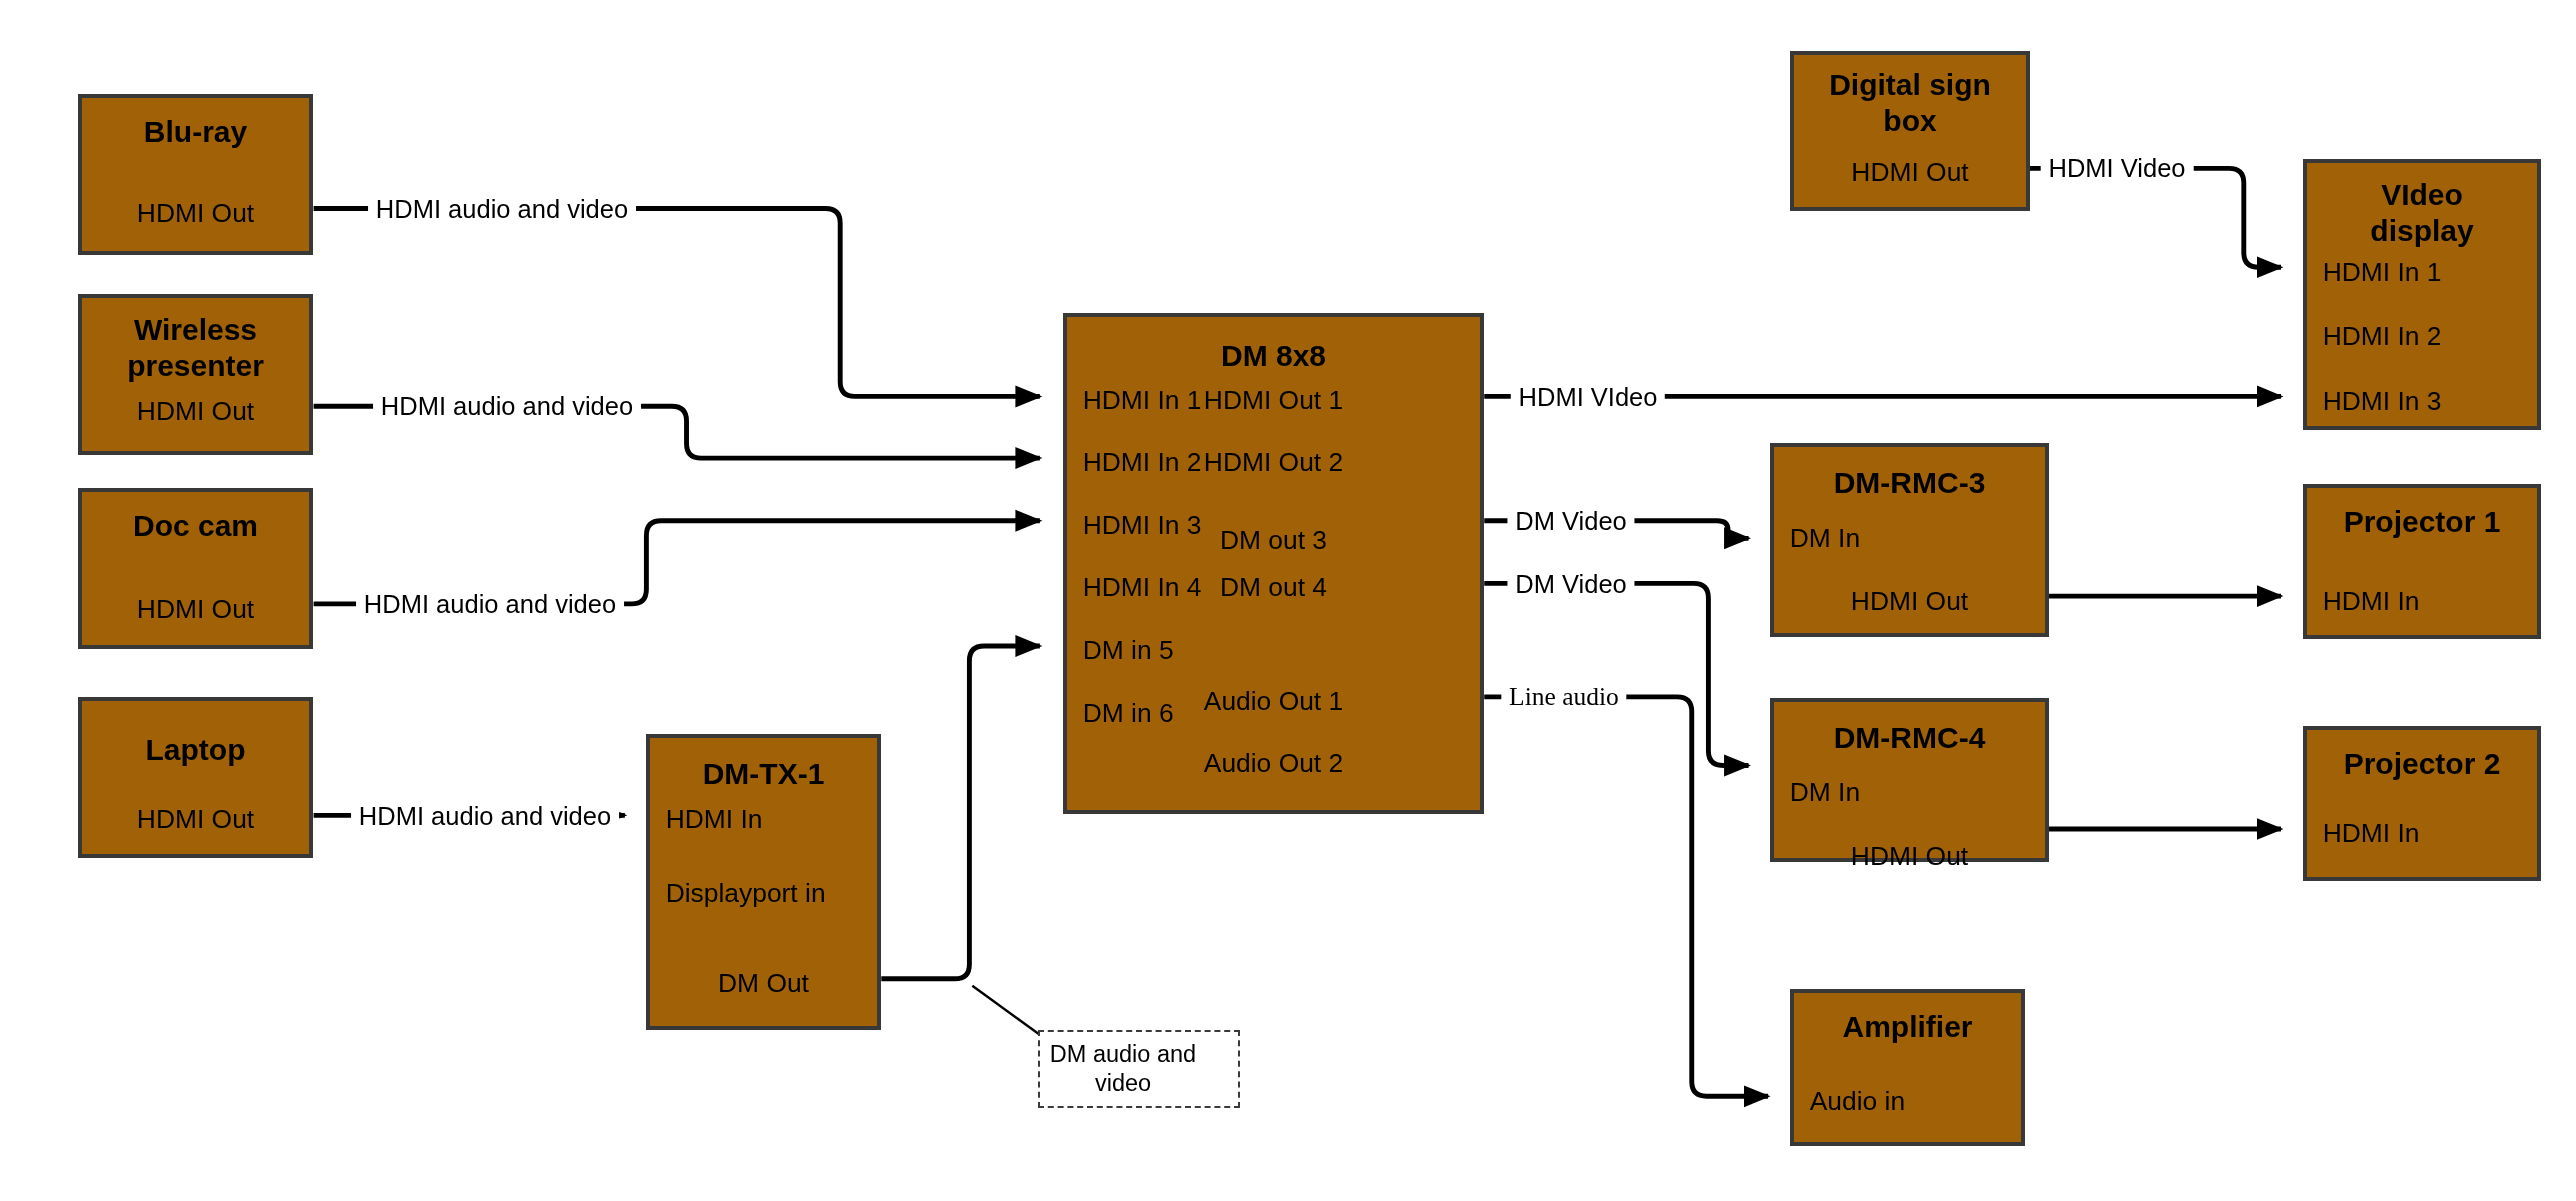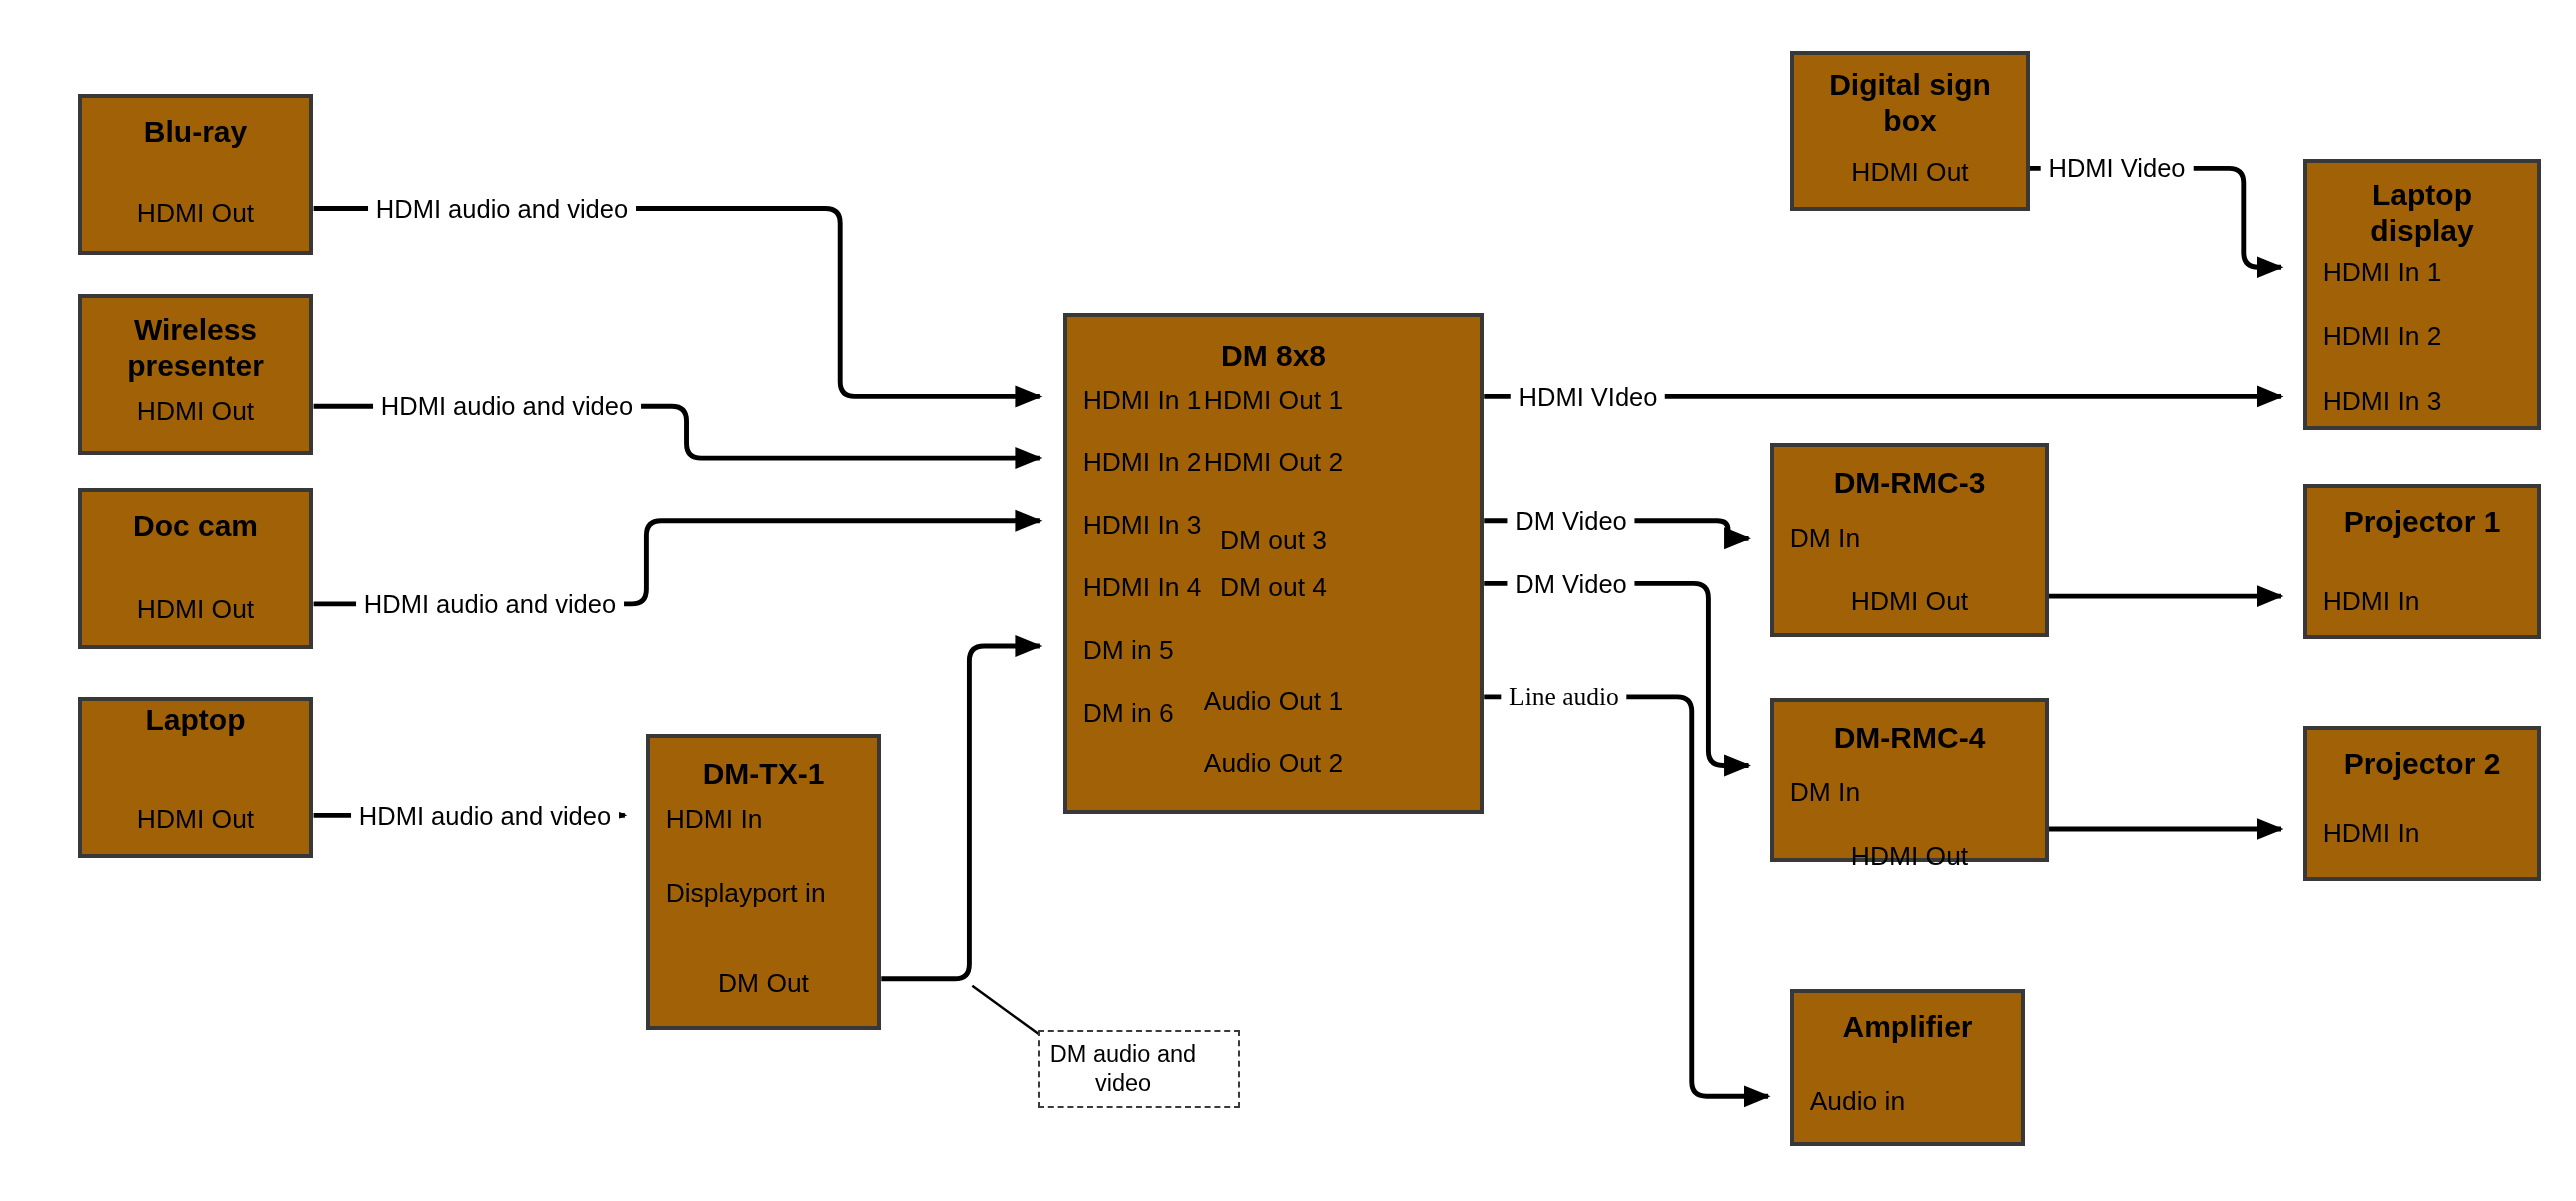--- a/index.html
+++ b/index.html
@@ -124,21 +124,21 @@
     </div>
     <div class="port right" style="top:113px;">HDMI Out</div>
   </div>
 
   <div class="node" style="left:78px; top:488px; width:235px; height:161px;">
     <div class="node-title" style="top:15.7px;">Doc cam</div>
     <div class="port right" style="top:117px;">HDMI Out</div>
   </div>
 
   <div class="node" style="left:78px; top:697px; width:235px; height:161px;">
-    <div class="node-title" style="top:1px;">Laptop</div>
+    <div class="node-title" style="top:31px;">Laptop</div>
     <div class="port right" style="top:118px;">HDMI Out</div>
   </div>
 
   <div class="node" style="left:646px; top:734px; width:235px; height:296px;">
     <div class="node-title" style="top:17.6px;">DM-TX-1</div>
     <div class="port left" style="top:81px;">HDMI In</div>
     <div class="port left" style="top:155px;">Displayport in</div>
     <div class="port right" style="top:245px;">DM Out</div>
   </div>
 
@@ -160,21 +160,21 @@
 
   <div class="node" style="left:1790px; top:51px; width:240px; height:160px;">
     <div class="node-title" style="top:11.7px;">
       <div class="title-narrow">Digital sign box</div>
     </div>
     <div class="port right" style="top:117px;">HDMI Out</div>
   </div>
 
   <div class="node" style="left:2303px; top:159px; width:238px; height:271px;">
     <div class="node-title" style="top:13.7px;">
-      <div class="title-narrow">Laptop display</div>
+      <div class="title-narrow">VIdeo display</div>
     </div>
     <div class="port left" style="top:109px;">HDMI In 1</div>
     <div class="port left" style="top:173px;">HDMI In 2</div>
     <div class="port left" style="top:238px;">HDMI In 3</div>
   </div>
 
   <div class="node" style="left:1770px; top:443px; width:279px; height:194px;">
     <div class="node-title" style="top:17.6px;">DM-RMC-3</div>
     <div class="port left" style="top:91px;">DM In</div>
     <div class="port right" style="top:154px;">HDMI Out</div>

